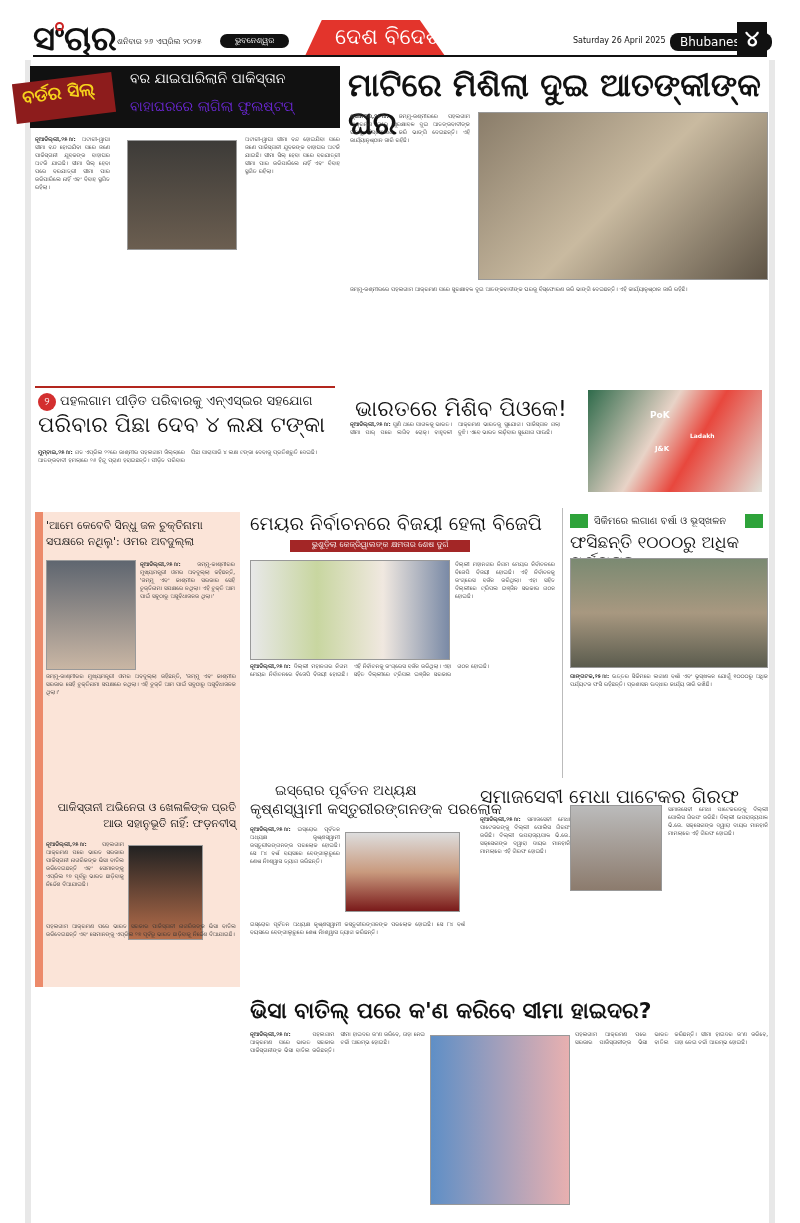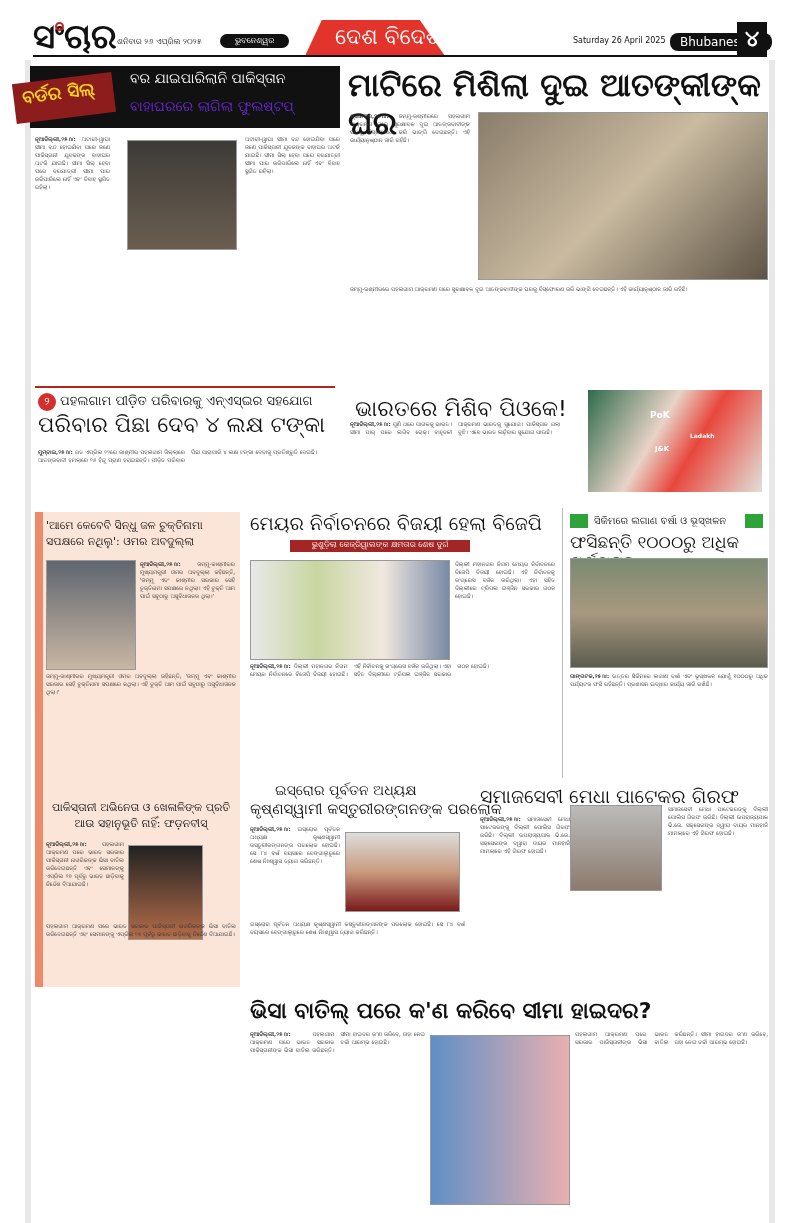--- a/index.html
+++ b/index.html
@@ -1,18 +1,18 @@
 <!DOCTYPE html>
 <html><head>
 <meta charset="utf-8">
 <style>
 *{box-sizing:border-box;margin:0;padding:0}
 body{width:800px;height:1223px;background:#fff;font-family:"DejaVu Sans",sans-serif;position:relative;overflow:hidden;color:#111}
 .abs{position:absolute}
-.logo{left:33px;top:20px;font-size:34px;font-weight:bold;color:#111;font-family:Liberation Mono, monospace}
+.logo{left:33px;top:20px;font-size:34px;font-weight:bold;color:#111;font-family:Liberation Serif, serif}
 .logo-dot{left:55px;top:22px;width:9px;height:9px;border:2px solid #c22;border-radius:50%}
 .dateline-or{left:117px;top:37px;font-size:8px}
 .city-pill{left:220px;top:34px;background:#111;color:#fff;border-radius:9px;font-size:8px;padding:2px 15px}
 .section-band{left:305px;top:20px;width:140px;height:36px;background:#e3342c;clip-path:polygon(12% 0,82% 0,100% 100%,0 100%)}
 .section-title{left:335px;top:24px;font-size:22px;color:#fff;font-weight:normal}
 .en-date{left:573px;top:36px;font-size:8px}
 .en-city{left:670px;top:33px;background:#111;color:#fff;border-radius:8px;font-size:12px;padding:2px 10px}
 .page-no{left:737px;top:22px;width:30px;height:34px;background:#111;color:#fff;font-size:22px;text-align:center;line-height:34px;font-weight:bold}
 .rule{left:33px;top:55px;width:734px;height:2px;background:#111}
 .black-band{left:30px;top:66px;width:310px;height:62px;background:#111}
@@ -77,21 +77,21 @@
 <div class="abs" style="left:650px;top:410px;color:#fff;font-size:9px;font-weight:bold">PoK</div>
 <div class="abs" style="left:690px;top:432px;color:#fff;font-size:6px;font-weight:bold">Ladakh</div>
 <div class="abs" style="left:655px;top:445px;color:#fff;font-size:7px;font-weight:bold">J&amp;K</div>
 
 <div class="abs pink-box" style="left:35px;top:512px;width:205px;height:475px"></div>
 <div class="abs head-sm" style="left:46px;top:518px;width:190px;font-size:11px;line-height:16px">'ଆମେ କେବେବି ସିନ୍ଧୁ ଜଳ ଚୁକ୍ତିନାମା ସପକ୍ଷରେ ନଥିଲୁ': ଓମର ଅବଦୁଲ୍ଲା</div>
 <div class="abs photo" style="left:46px;top:560px;width:90px;height:110px;background:linear-gradient(#5f6670,#c9b6a4)"></div>
 <div class="abs col-text" style="left:140px;top:560px;width:95px;height:110px"><b>ନୂଆଦିଲ୍ଲୀ,୨୫।୪:</b> <span>ଜମ୍ମୁ-କାଶ୍ମୀରର ମୁଖ୍ୟମନ୍ତ୍ରୀ ଓମର ଅବଦୁଲ୍ଲା କହିଛନ୍ତି, 'ଜମ୍ମୁ ଏବଂ କାଶ୍ମୀର ସରକାର ସେହି ଚୁକ୍ତିନାମା ସପକ୍ଷରେ ନଥିଲା। ଏହି ଚୁକ୍ତି ଆମ ପାଇଁ ସବୁଠାରୁ ଅସୁବିଧାଜନକ ଥିଲା।'</span></div>
 <div class="abs col-text" style="left:46px;top:672px;width:190px;height:125px">ଜମ୍ମୁ-କାଶ୍ମୀରର ମୁଖ୍ୟମନ୍ତ୍ରୀ ଓମର ଅବଦୁଲ୍ଲା କହିଛନ୍ତି, 'ଜମ୍ମୁ ଏବଂ କାଶ୍ମୀର ସରକାର ସେହି ଚୁକ୍ତିନାମା ସପକ୍ଷରେ ନଥିଲା। ଏହି ଚୁକ୍ତି ଆମ ପାଇଁ ସବୁଠାରୁ ଅସୁବିଧାଜନକ ଥିଲା।'</div>
 
-<div class="abs head-sm" style="left:46px;top:800px;width:190px;font-size:11px;line-height:16px;text-align:center">ପାକିସ୍ତାନୀ ଅଭିନେତା ଓ ଖେଳାଳିଙ୍କ ପ୍ରତି ଆଉ ସହାନୁଭୂତି ନାହିଁ: ଫଡ଼ନବୀସ୍</div>
+<div class="abs head-sm" style="left:46px;top:800px;width:190px;font-size:11px;line-height:16px;text-align:right">ପାକିସ୍ତାନୀ ଅଭିନେତା ଓ ଖେଳାଳିଙ୍କ ପ୍ରତି ଆଉ ସହାନୁଭୂତି ନାହିଁ: ଫଡ଼ନବୀସ୍</div>
 <div class="abs col-text" style="left:46px;top:840px;width:78px;height:80px"><b>ନୂଆଦିଲ୍ଲୀ,୨୫।୪:</b> <span>ପହଲଗାମ ଆକ୍ରମଣ ପରେ ଭାରତ ସରକାର ପାକିସ୍ତାନୀ ନାଗରିକଙ୍କ ଭିସା ବାତିଲ କରିଦେଇଛନ୍ତି ଏବଂ ସେମାନଙ୍କୁ ଏପ୍ରିଲ ୨୭ ପୂର୍ବରୁ ଭାରତ ଛାଡ଼ିବାକୁ ନିର୍ଦ୍ଦେଶ ଦିଆଯାଇଛି।</span></div>
 <div class="abs photo" style="left:128px;top:845px;width:75px;height:95px;background:linear-gradient(#222,#b56d4a)"></div>
 <div class="abs col-text" style="left:46px;top:922px;width:190px;height:70px">ପହଲଗାମ ଆକ୍ରମଣ ପରେ ଭାରତ ସରକାର ପାକିସ୍ତାନୀ ନାଗରିକଙ୍କ ଭିସା ବାତିଲ କରିଦେଇଛନ୍ତି ଏବଂ ସେମାନଙ୍କୁ ଏପ୍ରିଲ ୨୭ ପୂର୍ବରୁ ଭାରତ ଛାଡ଼ିବାକୁ ନିର୍ଦ୍ଦେଶ ଦିଆଯାଇଛି।</div>
 
 <div class="abs head-sm" style="left:250px;top:512px;font-size:19px">ମେୟର ନିର୍ବାଚନରେ ବିଜୟୀ ହେଲା ବିଜେପି</div>
 <div class="abs sub-strip" style="left:290px;top:540px;width:180px;height:12px">ଭୁଶୁଡ଼ିଲା କେଜ୍ରିୱାଲଙ୍କ କ୍ଷମତାର ଶେଷ ଦୁର୍ଗ</div>
 <div class="abs photo" style="left:250px;top:560px;width:200px;height:100px;background:linear-gradient(90deg,#e8e8e8,#c8d6a0,#f0e8e0,#7a8aa6)"></div>
 <div class="abs col-text" style="left:455px;top:560px;width:100px;height:100px">ଦିଲ୍ଲୀ ମହାନଗର ନିଗମ ମେୟର ନିର୍ବାଚନରେ ବିଜେପି ବିଜୟୀ ହୋଇଛି। ଏହି ନିର୍ବାଚନକୁ କଂଗ୍ରେସ ବର୍ଜନ କରିଥିଲା। ଏହା ସହିତ ଦିଲ୍ଲୀରେ ଟ୍ରିପଲ ଇଞ୍ଜିନ ସରକାର ଗଠନ ହୋଇଛି।</div>
 <div class="abs col-text" style="left:250px;top:662px;width:305px;height:110px;column-count:3"><b>ନୂଆଦିଲ୍ଲୀ,୨୫।୪:</b> <span>ଦିଲ୍ଲୀ ମହାନଗର ନିଗମ ମେୟର ନିର୍ବାଚନରେ ବିଜେପି ବିଜୟୀ ହୋଇଛି। ଏହି ନିର୍ବାଚନକୁ କଂଗ୍ରେସ ବର୍ଜନ କରିଥିଲା। ଏହା ସହିତ ଦିଲ୍ଲୀରେ ଟ୍ରିପଲ ଇଞ୍ଜିନ ସରକାର ଗଠନ ହୋଇଛି।</span></div>
 

